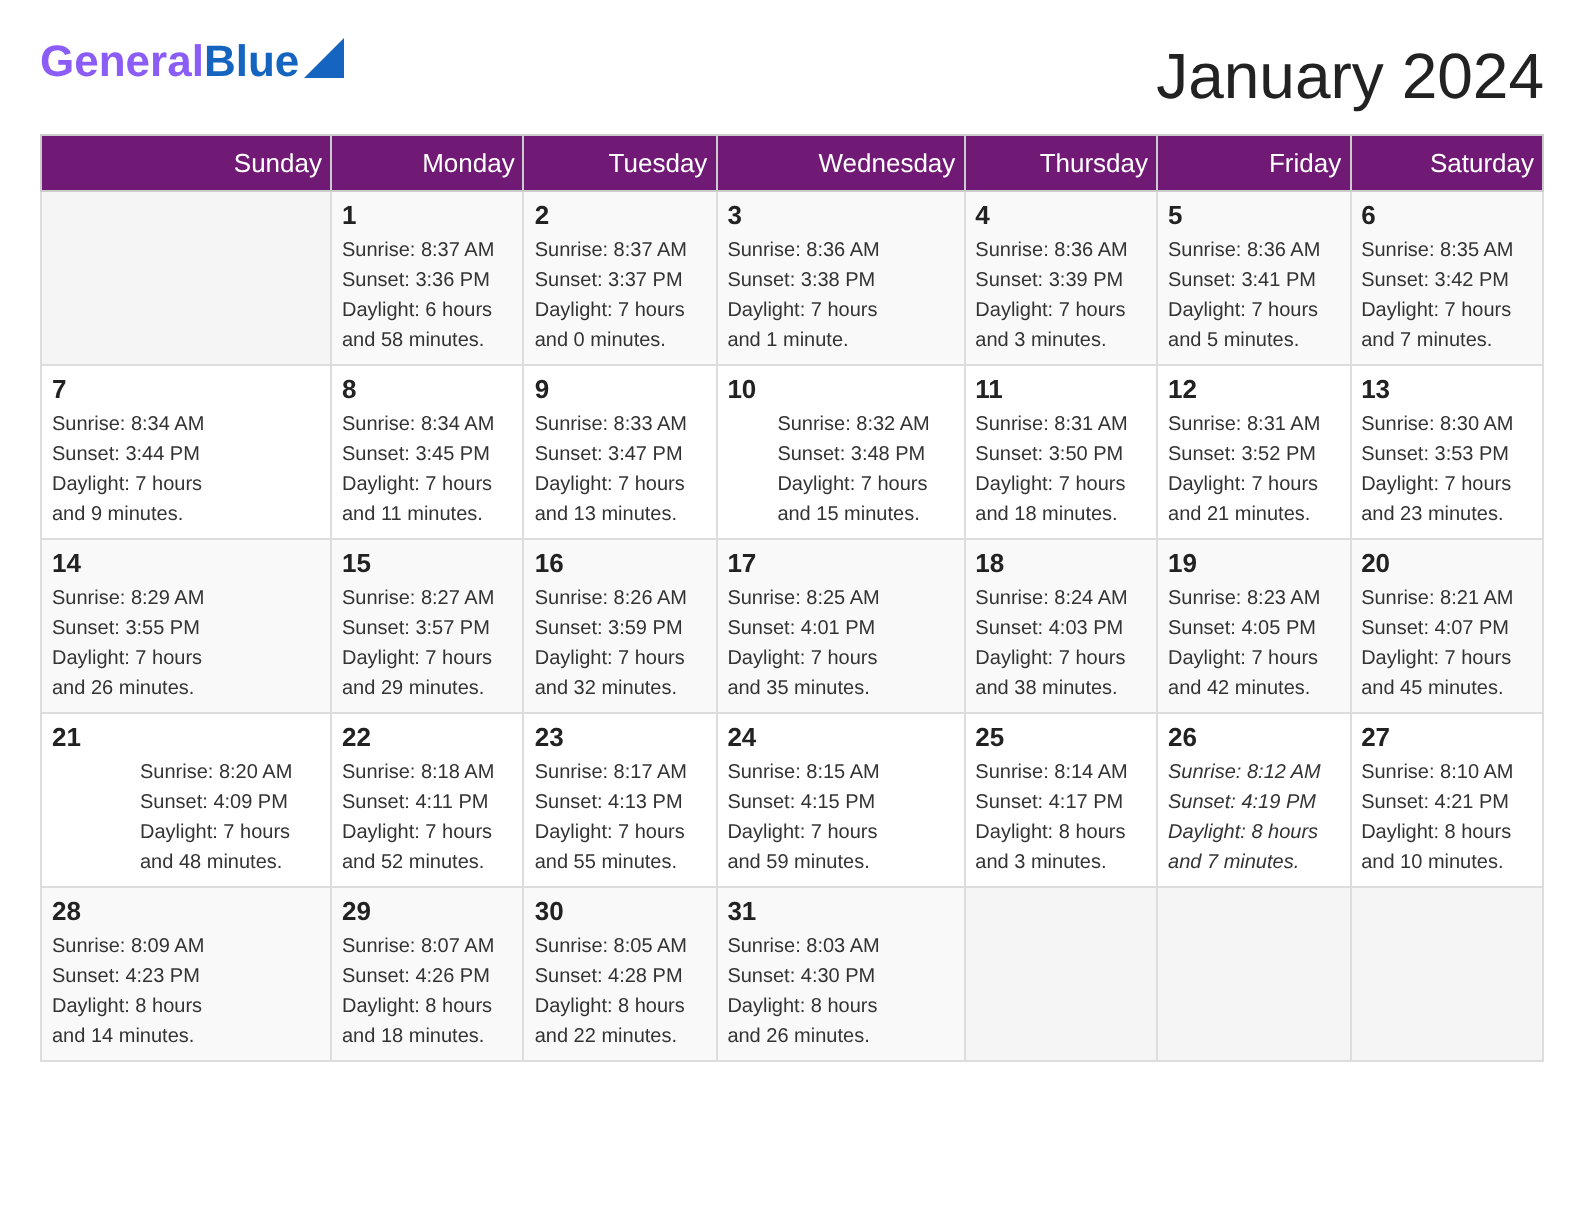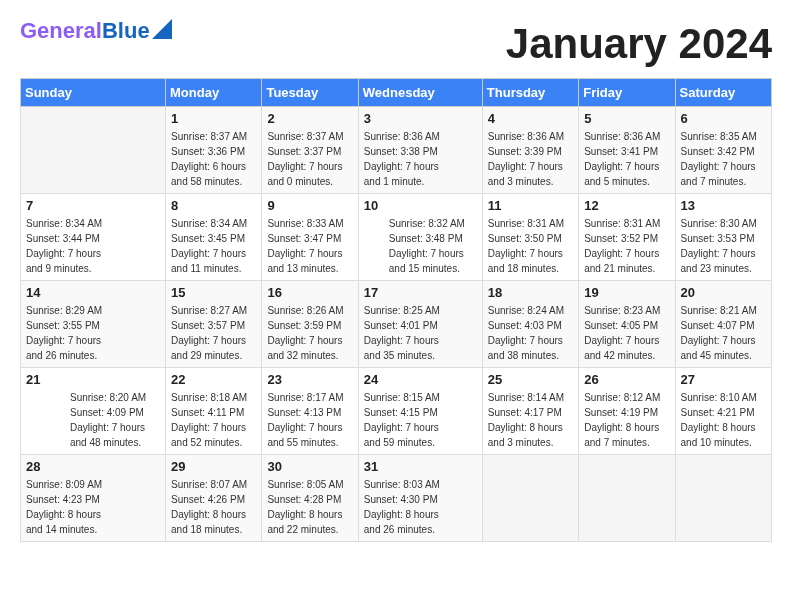--- a/index.html
+++ b/index.html
@@ -25,42 +25,42 @@
       font-size: 22px;
       font-weight: bold;
       color: #1a1a2e;
       line-height: 1;
     }
     .logo-text span.blue { color: #1565c0; }
     .title-block {
       text-align: right;
     }
     .title-block h1 {
-      font-size: 42px;
-      font-weight: bold;
+      font-size: 32px;
+      font-weight: normal;
       color: #222;
       text-align: center;
     }
     .title-block h2 {
       font-size: 16px;
       font-weight: normal;
       color: #555;
     }
     table {
       width: 100%;
       border-collapse: collapse;
       font-size: 11px;
     }
     thead tr th {
-      background-color: #3b82f6;
+      background-color: #701a75;
       color: #fff;
       padding: 6px 4px;
-      text-align: left;
+      text-align: right;
       font-size: 13px;
-      font-weight: bold;
+      font-weight: normal;
       border: 1px solid #ccc;
     }
     tbody tr td {
       border: 1px solid #ddd;
       padding: 4px 5px;
       vertical-align: top;
       min-height: 80px;
       background: #fff;
     }
     tbody tr:nth-child(odd) td {
@@ -293,21 +293,21 @@
           </td>
           <td>
             <span class="day-number">25</span>
             <div class="day-info" style="white-space: pre-line;">Sunrise: 8:14 AM
 Sunset: 4:17 PM
 Daylight: 8 hours
 and 3 minutes.</div>
           </td>
           <td>
             <span class="day-number">26</span>
-            <div class="day-info" style="white-space: pre-line;">Sunrise: 8:12 AM
+            <div class="day-info" style="white-space: pre-line; font-style: italic;">Sunrise: 8:12 AM
 Sunset: 4:19 PM
 Daylight: 8 hours
 and 7 minutes.</div>
           </td>
           <td>
             <span class="day-number">27</span>
             <div class="day-info" style="white-space: pre-line;">Sunrise: 8:10 AM
 Sunset: 4:21 PM
 Daylight: 8 hours
 and 10 minutes.</div>

